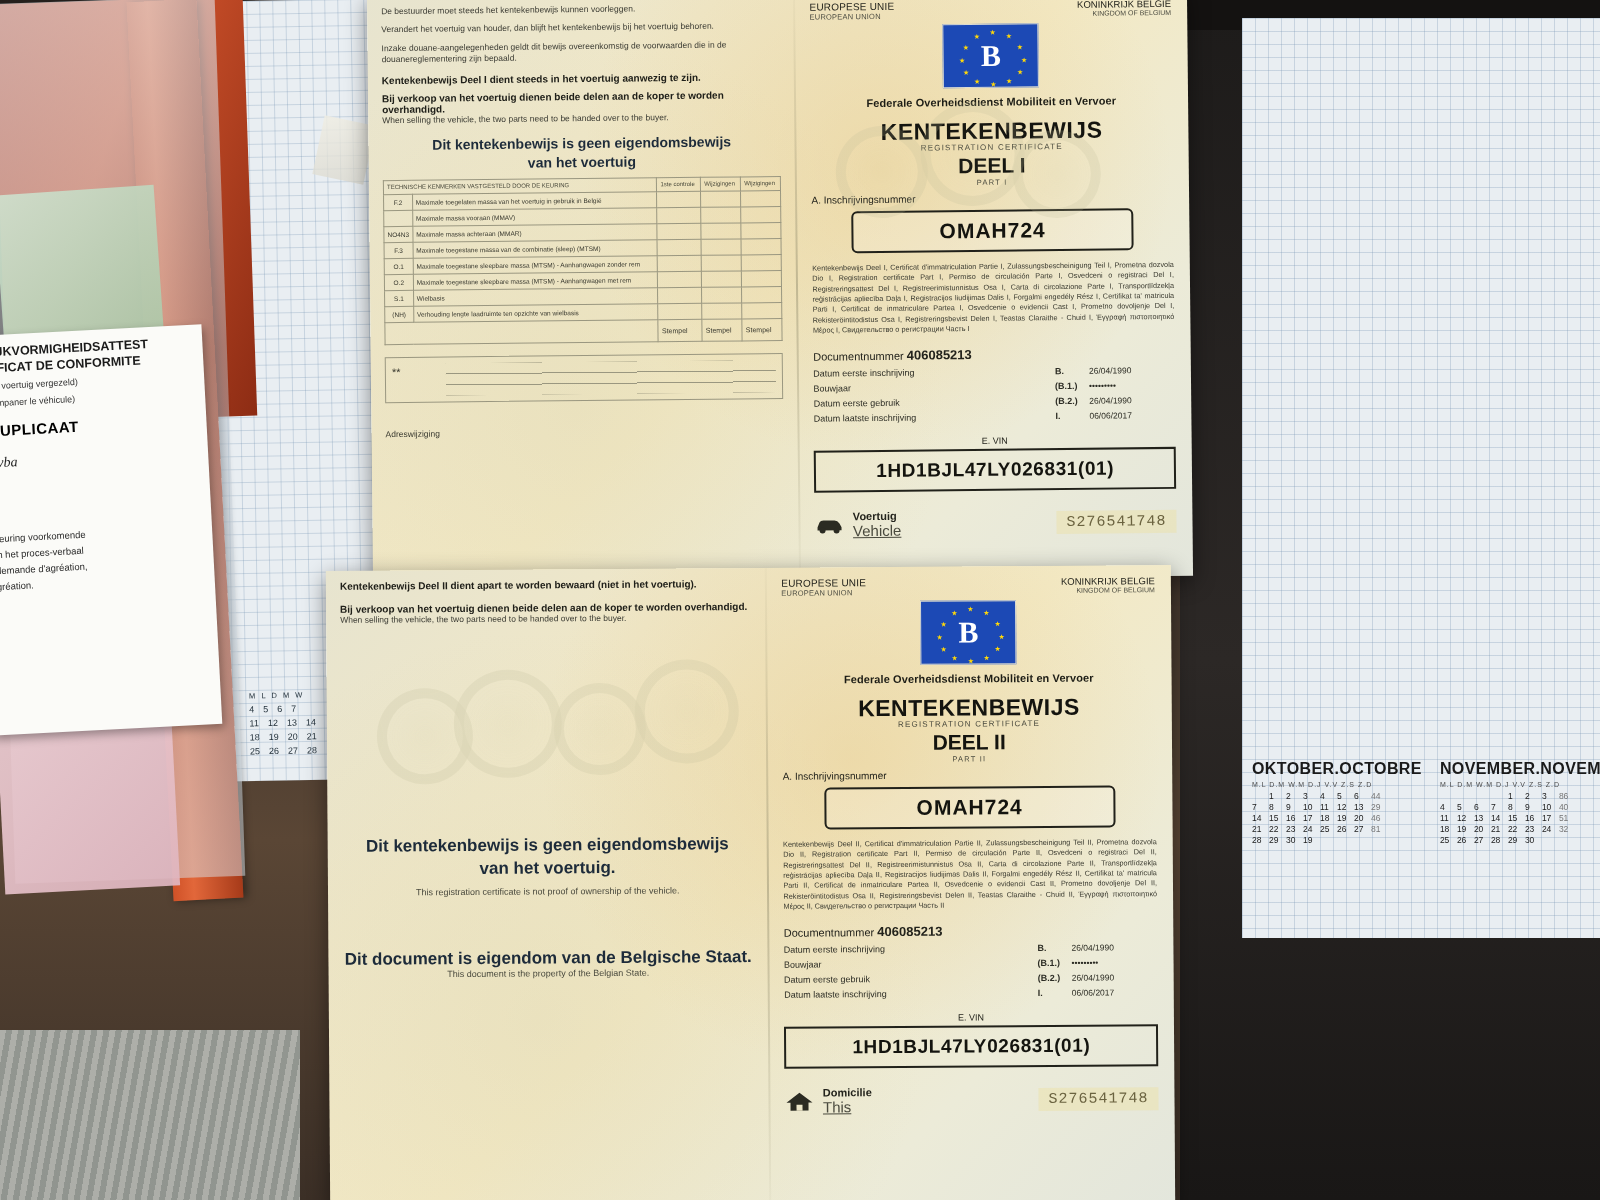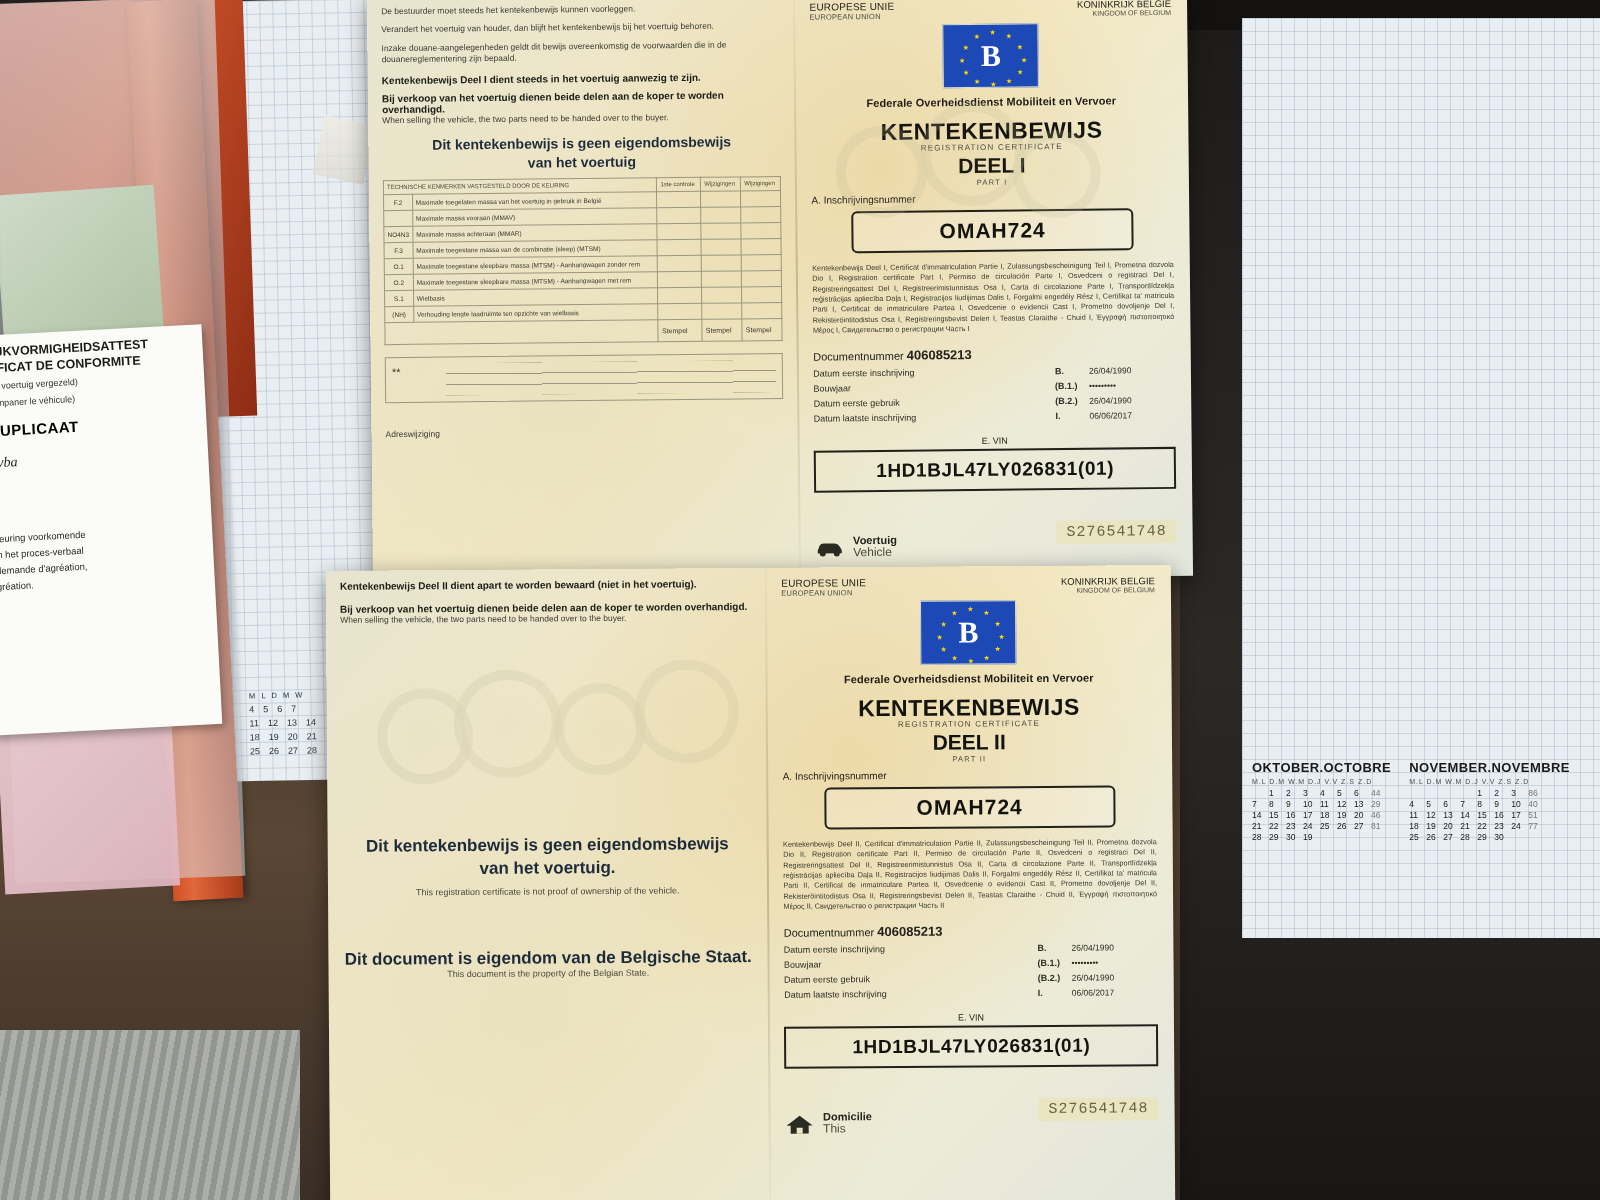--- a/index.html
+++ b/index.html
@@ -82,21 +82,21 @@
   .cf-dup { font-size:15px; font-weight:bold; margin-top:12px; letter-spacing:.5px; }
   .cf-hand { font-family:"Liberation Serif", serif; font-style:italic; font-size:14px; margin-top:16px; color:#222; }
   .cf-body { font-size:9.5px; color:#2a2a2a; margin-top:60px; line-height:1.7; }
 
   
   .calendar {
     position:absolute; left:1248px; top:760px; width:352px; height:160px;
     color:#1a1a1a;
   }
   .cal-months { display:flex; gap:18px; padding-left:4px; }
-  .cal-month { font-size:13px; font-weight:bold; letter-spacing:.4px; }
+  .cal-month { font-size:16px; font-weight:bold; letter-spacing:.4px; }
   .cal-dayhdr { font-size:7px; letter-spacing:1px; color:#4a4a4a; margin-top:3px; }
   .cal-grid { display:grid; grid-template-columns:repeat(8,16px); font-size:8.5px; gap:1px; margin-top:3px; }
   .cal-grid .wk { color:#777; }
 
   .mini-cal {
     position:absolute; left:250px; top:690px; width:160px; height:120px;
     font-size:9px; color:#24323c; transform:rotate(-1deg);
   }
   .mini-cal .hdr { letter-spacing:2px; font-size:7.5px; }
   .mini-cal .row { display:flex; gap:9px; margin-top:4px; }
@@ -195,23 +195,23 @@
   .datarow .val { width:86px; text-align:left; font-size:8.5px; }
   .vin-label { text-align:center; font-size:9px; margin-top:14px; color:#23231c; }
   .vin-box {
     border:2px solid #21211a; text-align:center; padding:8px 0; margin-top:3px;
     font-size:19px; font-weight:bold; letter-spacing:.6px; color:#14140f;
   }
   .foot {
     display:flex; align-items:center; justify-content:space-between;
     margin-top:18px;
   }
-  .foot .ic { display:flex; align-items:center; gap:8px;margin-top:24px; }
+  .foot .ic { display:flex; align-items:center; gap:8px; }
   .foot .lab1 { font-size:11px; font-weight:bold; color:#23231c; line-height:1.15; }
-  .foot .lab2 { font-size:12px; color:#4a4a3e; line-height:1.15; }
+  .foot .lab2 { font-size:15px; color:#4a4a3e; line-height:1.15;text-decoration:underline; }
   .serial {
     font-family:"Liberation Mono", monospace; font-size:15px; letter-spacing:1px;
     color:#6b6340; background:rgba(236,226,170,.5); padding:3px 10px;
   }
   .car-icon, .home-icon { width:30px; height:20px; position:relative; }
   .watermark-coins {
     position:absolute; left:5%; top:18%; width:90%; height:50%;
     pointer-events:none; opacity:.35;
   }
   .coin {
@@ -359,21 +359,21 @@
           <span>16</span>
           <span>17</span>
           <span class="wk">51</span>
           <span>18</span>
           <span>19</span>
           <span>20</span>
           <span>21</span>
           <span>22</span>
           <span>23</span>
           <span>24</span>
-          <span class="wk">77</span>
+          <span class="wk">32</span>
           <span>25</span>
           <span>26</span>
           <span>27</span>
           <span>28</span>
           <span>29</span>
           <span>30</span>
           <span></span>
           <span class="wk"></span>
         </div>
     </div>

